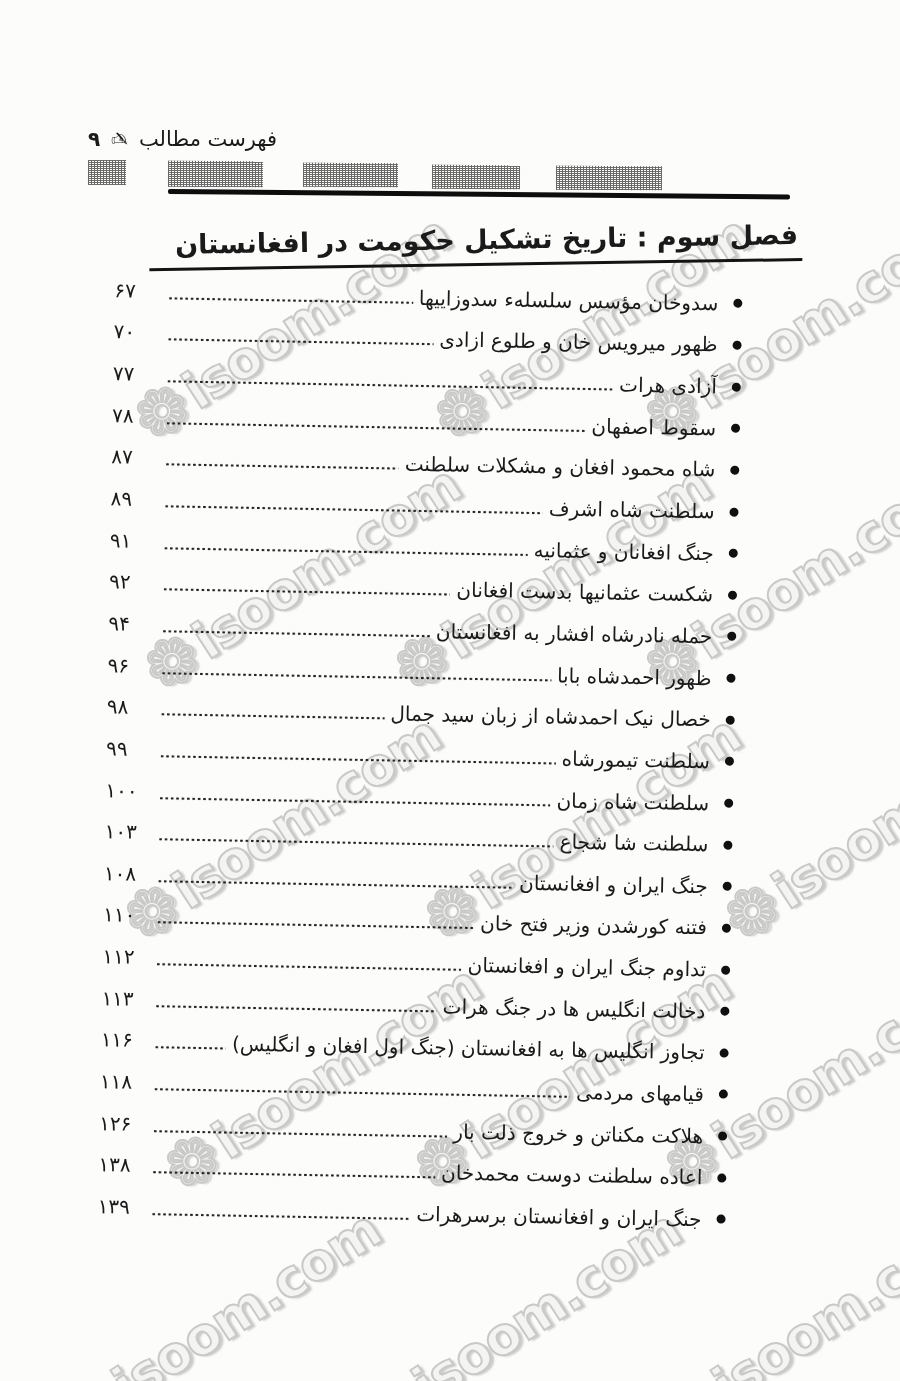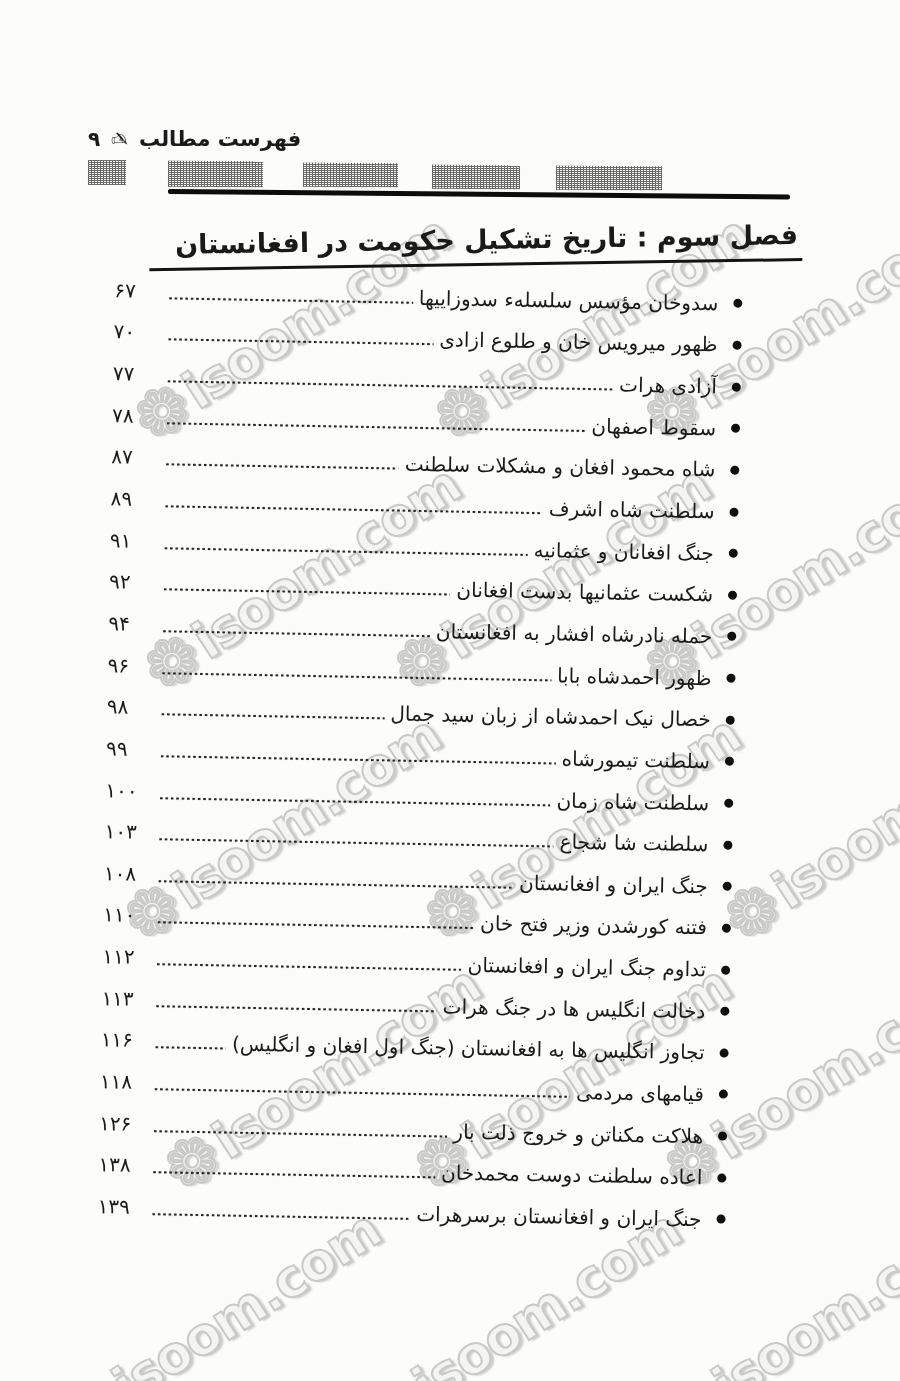--- a/index.html
+++ b/index.html
@@ -24,21 +24,21 @@
   .wm-flower{font-size:64px;line-height:1;}
   .wm-text{font-size:52px;font-weight:bold;letter-spacing:-1px;line-height:1;}
 
   
   .content{position:absolute;inset:0;z-index:1;}
 
   .page-header{
     position:absolute;left:88px;top:127px;
     display:flex;flex-direction:row-reverse;align-items:center;gap:11px;
   }
-  .hdr-title{font-size:21px;font-weight:bold;}
+  .hdr-title{font-size:21px;font-weight:normal;}
   .hdr-icon{font-size:20px;transform:scaleX(-1);}
   .hdr-num{font-size:20px;font-weight:bold;}
 
   .noise{
     position:absolute;opacity:.72;
     background-image:
       repeating-linear-gradient(90deg,#2e2e2e 0 1px,transparent 1px 3px),
       repeating-linear-gradient(0deg,#3a3a3a 0 1px,transparent 1px 2px);
     transform:rotate(.3deg);
   }

